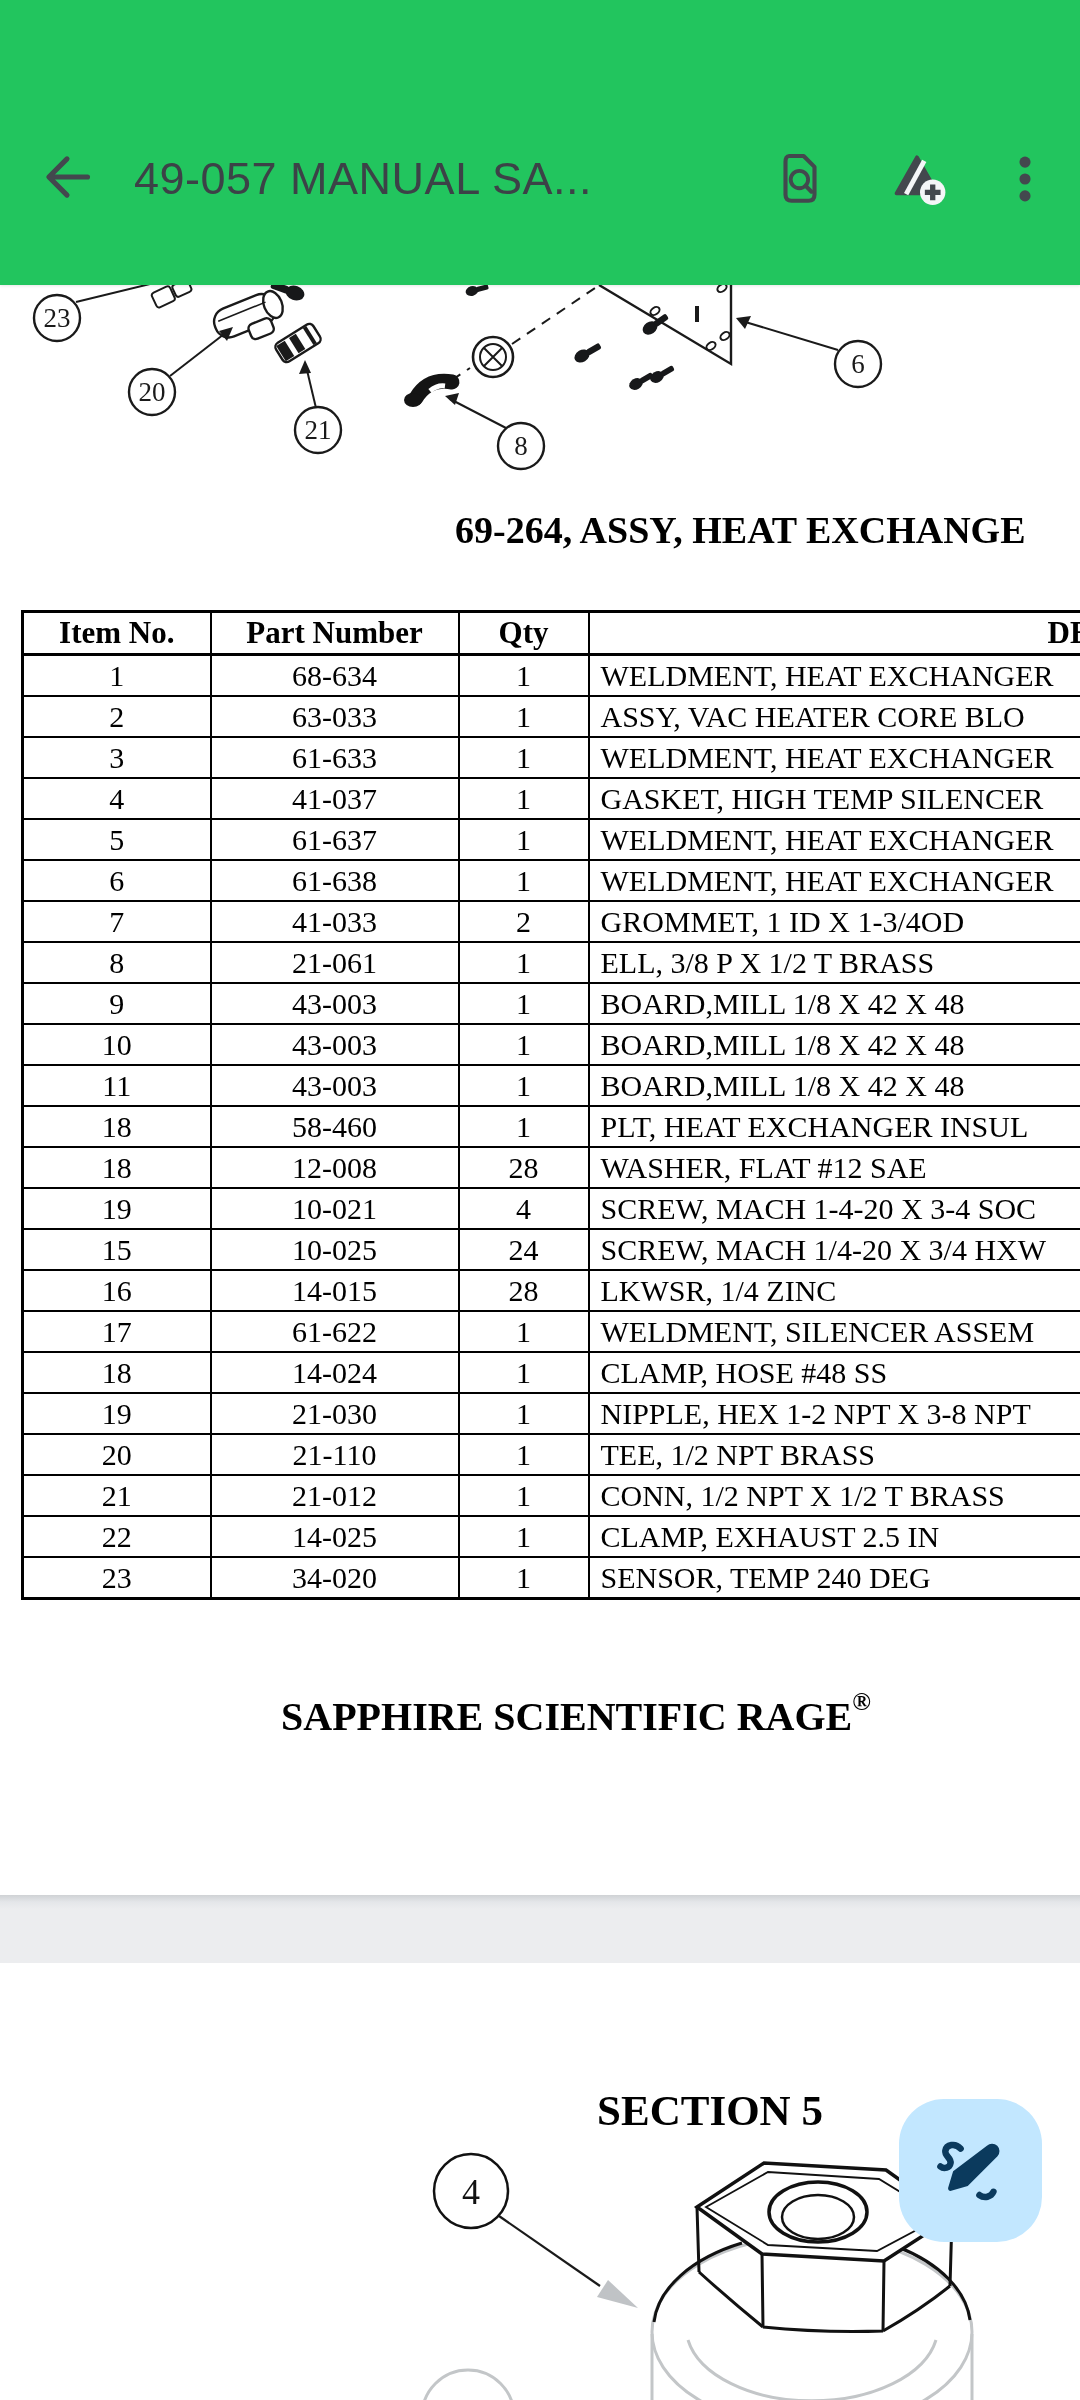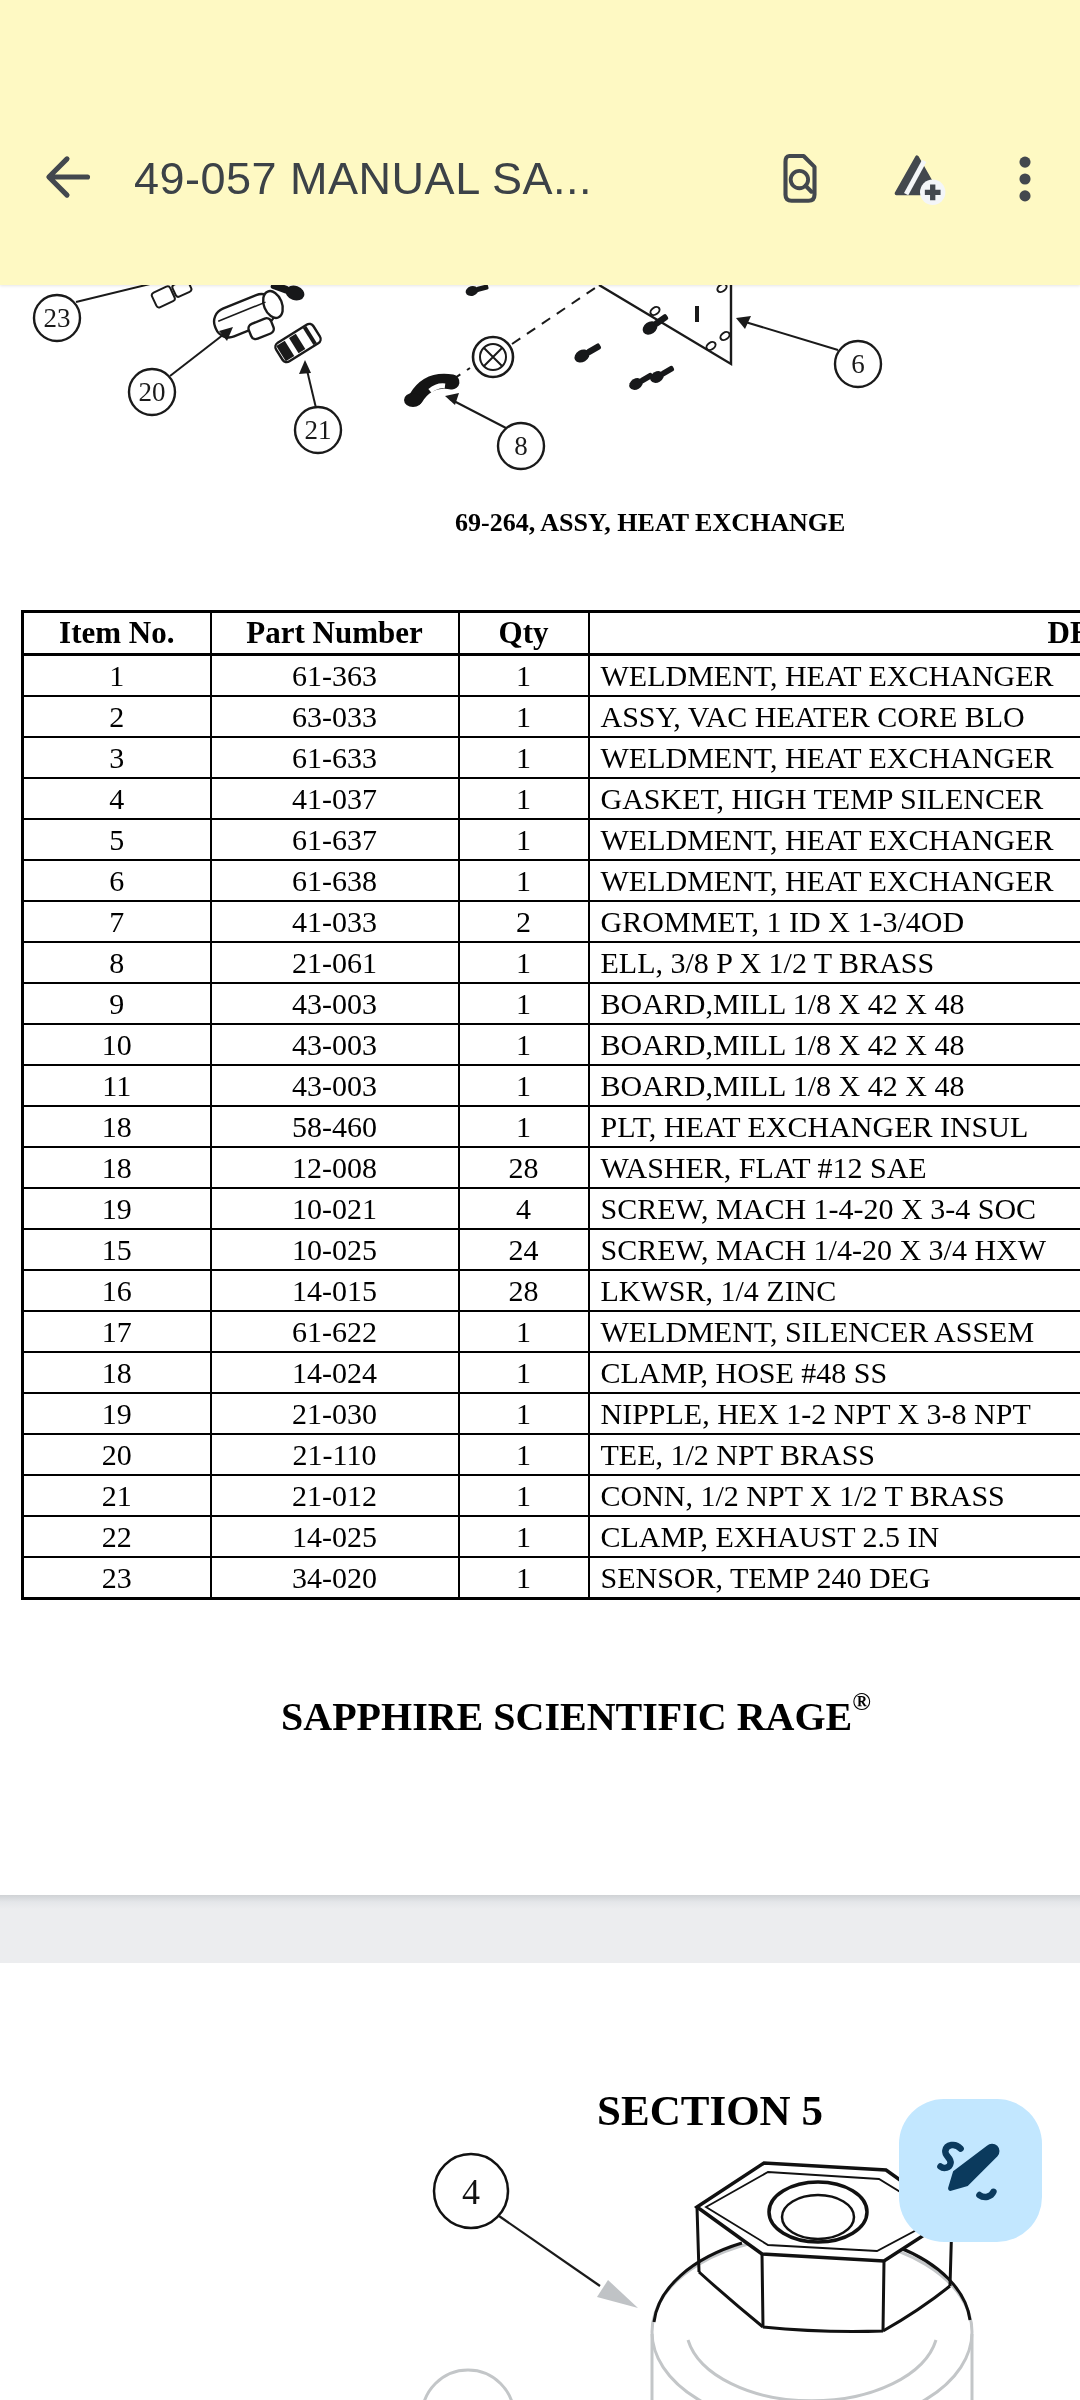--- a/index.html
+++ b/index.html
@@ -1,33 +1,33 @@
 <!DOCTYPE html>
 <html><head>
 <meta charset="utf-8">
 <style>
   html,body{margin:0;padding:0;}
   body{width:1080px;height:2400px;overflow:hidden;position:relative;background:#fff;
        font-family:"Liberation Serif",serif;}
   
-  .appbar{position:absolute;left:0;top:0;width:1080px;height:285px;background:#fef9c3;
+  .appbar{position:absolute;left:0;top:0;width:1080px;height:285px;background:#22c55e;
           z-index:40;box-shadow:0 1px 3px rgba(0,0,0,.10);}
   .appbar .back{position:absolute;left:38px;top:148px;width:58px;height:58px;cursor:pointer;}
   .appbar .title{position:absolute;left:134px;top:150px;width:600px;height:60px;
                  font-family:"Liberation Sans",sans-serif;font-size:45px;font-weight:500;
                  color:#3c4247;white-space:nowrap;overflow:hidden;line-height:58px;letter-spacing:.5px;}
   .abicon{position:absolute;top:150px;width:58px;height:58px;cursor:pointer;}
   .abicon.find{left:771px;} .abicon.drive{left:888px;} .abicon.dots{left:996px;}
   
   .page1{position:absolute;left:0;top:285px;width:1080px;height:1610px;background:#fff;}
   .pagegap{position:absolute;left:0;top:1895px;width:1080px;height:68px;
            background:linear-gradient(180deg,#cfd2d5 0,#e4e6e9 7px,#ecedef 14px,#ecedef 100%);}
   .page2{position:absolute;left:0;top:1963px;width:1080px;height:437px;background:#fff;}
   .diagram-top{position:absolute;left:0;top:285px;width:1080px;height:200px;}
-  .doc-title{position:absolute;left:455px;top:508px;font-weight:bold;font-size:26px;color:#000;
+  .doc-title{position:absolute;left:455px;top:508px;font-weight:bold;font-size:38px;color:#000;
              white-space:nowrap;}
   
   table.parts{position:absolute;left:21px;top:610px;width:1700px;border-collapse:collapse;
               table-layout:fixed;border:3px solid #000;background:#fff;color:#000;}
   table.parts th{border:2px solid #000;height:40px;font-size:31px;font-weight:bold;
                  text-align:center;padding:0;border-bottom-width:3px;}
   table.parts td{border:2px solid #000;height:39px;font-size:30px;text-align:center;
                  padding:0;white-space:nowrap;overflow:visible;}
   table.parts td.desc{text-align:left;padding-left:11px;}
   .brand{position:absolute;left:0;top:1688px;width:1152px;text-align:center;
@@ -150,21 +150,21 @@
       </colgroup>
     <tbody>
         <tr>
       <th>Item No.</th>
       <th>Part Number</th>
       <th>Qty</th>
       <th>DESCRIPTION</th>
     </tr>
     <tr>
           <td>1</td>
-          <td>61-363</td>
+          <td>68-634</td>
           <td>1</td>
           <td class="desc">WELDMENT, HEAT EXCHANGER</td>
         </tr>
     <tr>
           <td>2</td>
           <td>63-033</td>
           <td>1</td>
           <td class="desc">ASSY, VAC HEATER CORE BLO</td>
         </tr>
     <tr>

